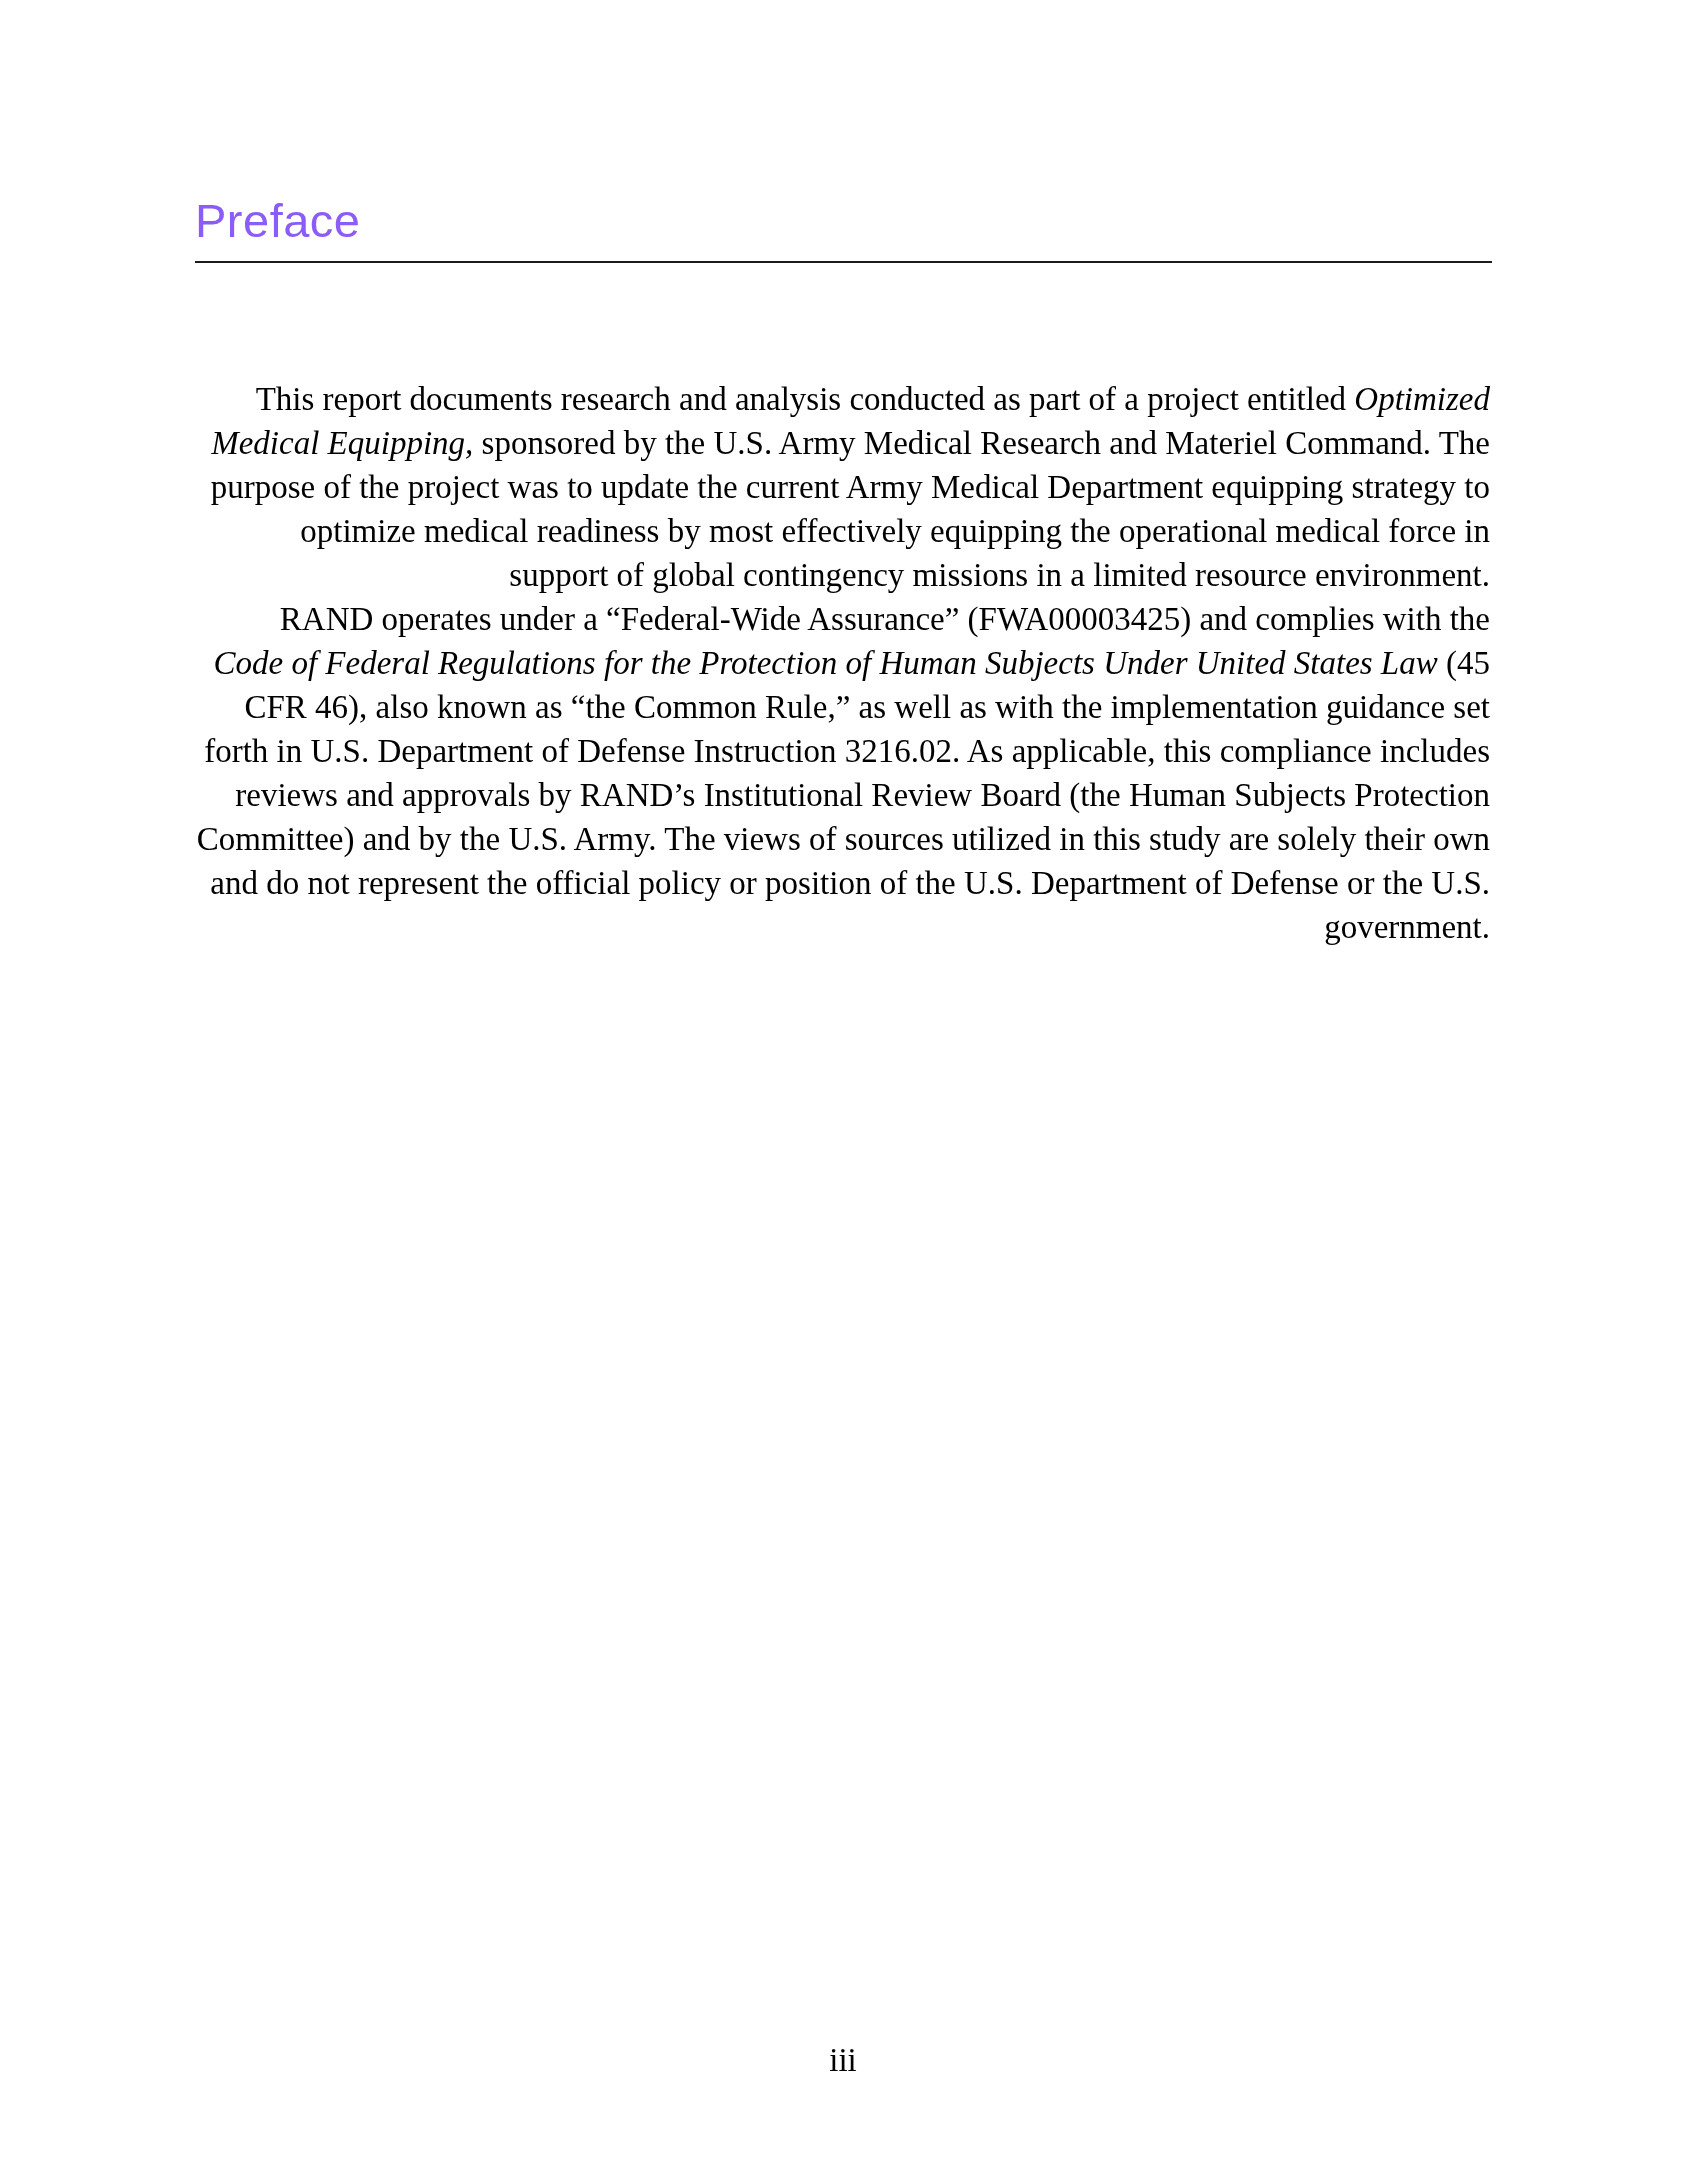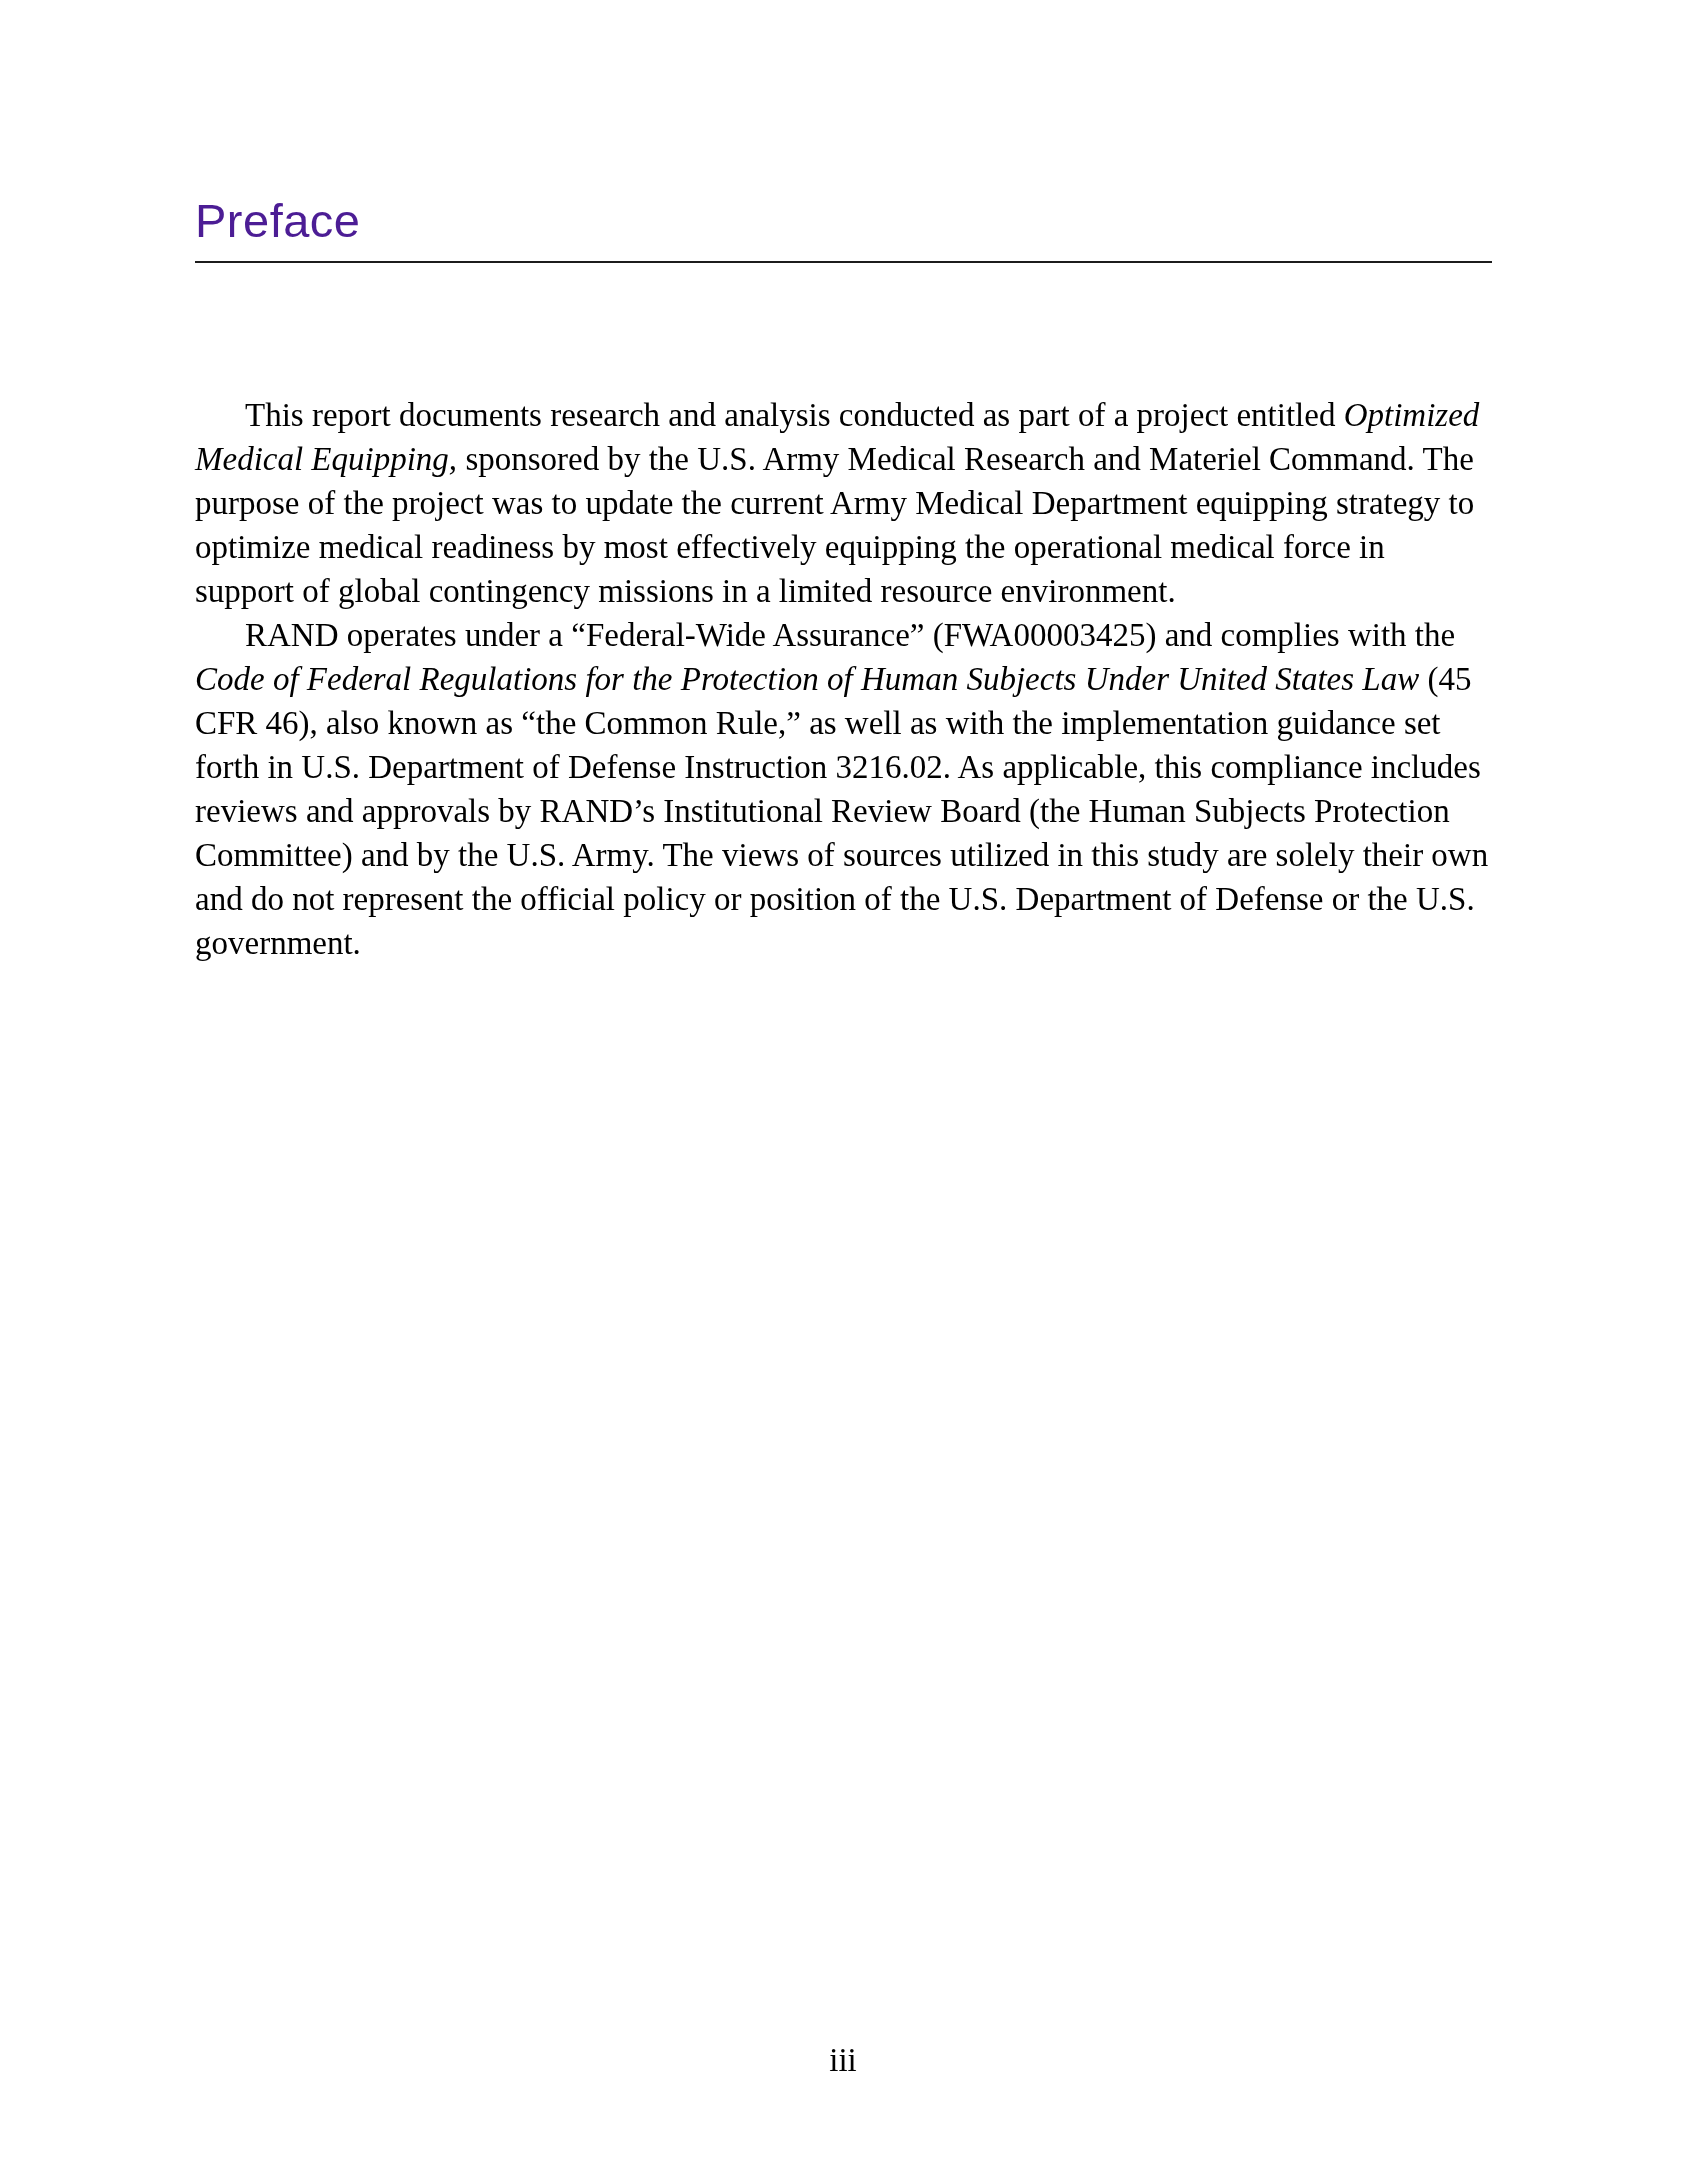--- a/index.html
+++ b/index.html
@@ -20,41 +20,40 @@
   .heading {
     position: absolute;
     left: 195px;
     top: 197px;
     margin: 0;
     font-family: "Liberation Sans", "DejaVu Sans", sans-serif;
     font-size: 47px;
     font-weight: 400;
     line-height: 47px;
     letter-spacing: 0.5px;
-    color: #4c1d95;
+    color: #8b5cf6;
   }
   .heading-rule {
     position: absolute;
     left: 195px;
     top: 261px;
     width: 1297px;
     height: 1.8px;
     background: #1c1c1c;
     border: none;
     margin: 0;
   }
   .body-text {
     position: absolute;
     left: 195px;
     top: 377px;
     width: 1295px;
     font-size: 33px;
     line-height: 44px;
-    text-align: left;
-    margin-top: 16px;
+    text-align: right;
   }
   .body-text p {
     margin: 0;
     text-indent: 50px;
   }
   .body-text em {
     font-style: italic;
   }
   .footer {
     position: absolute;

